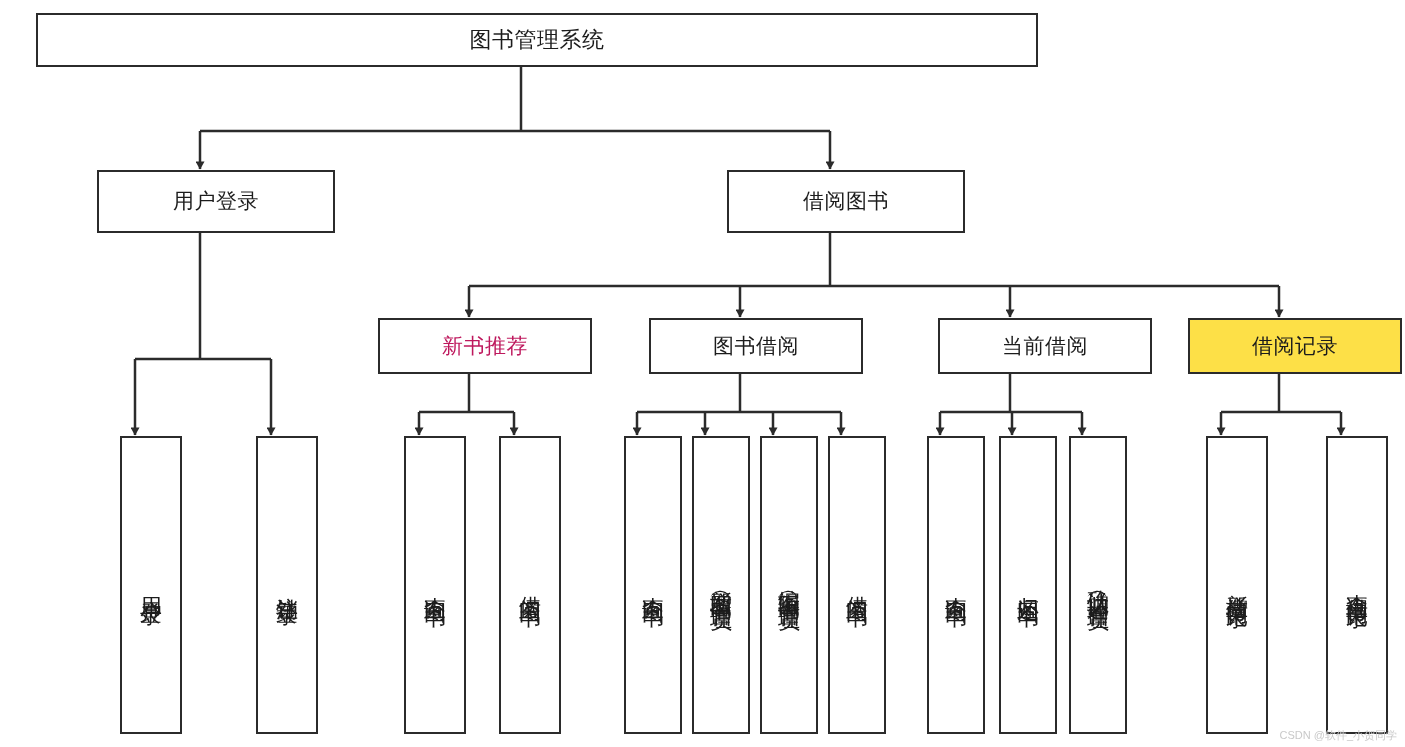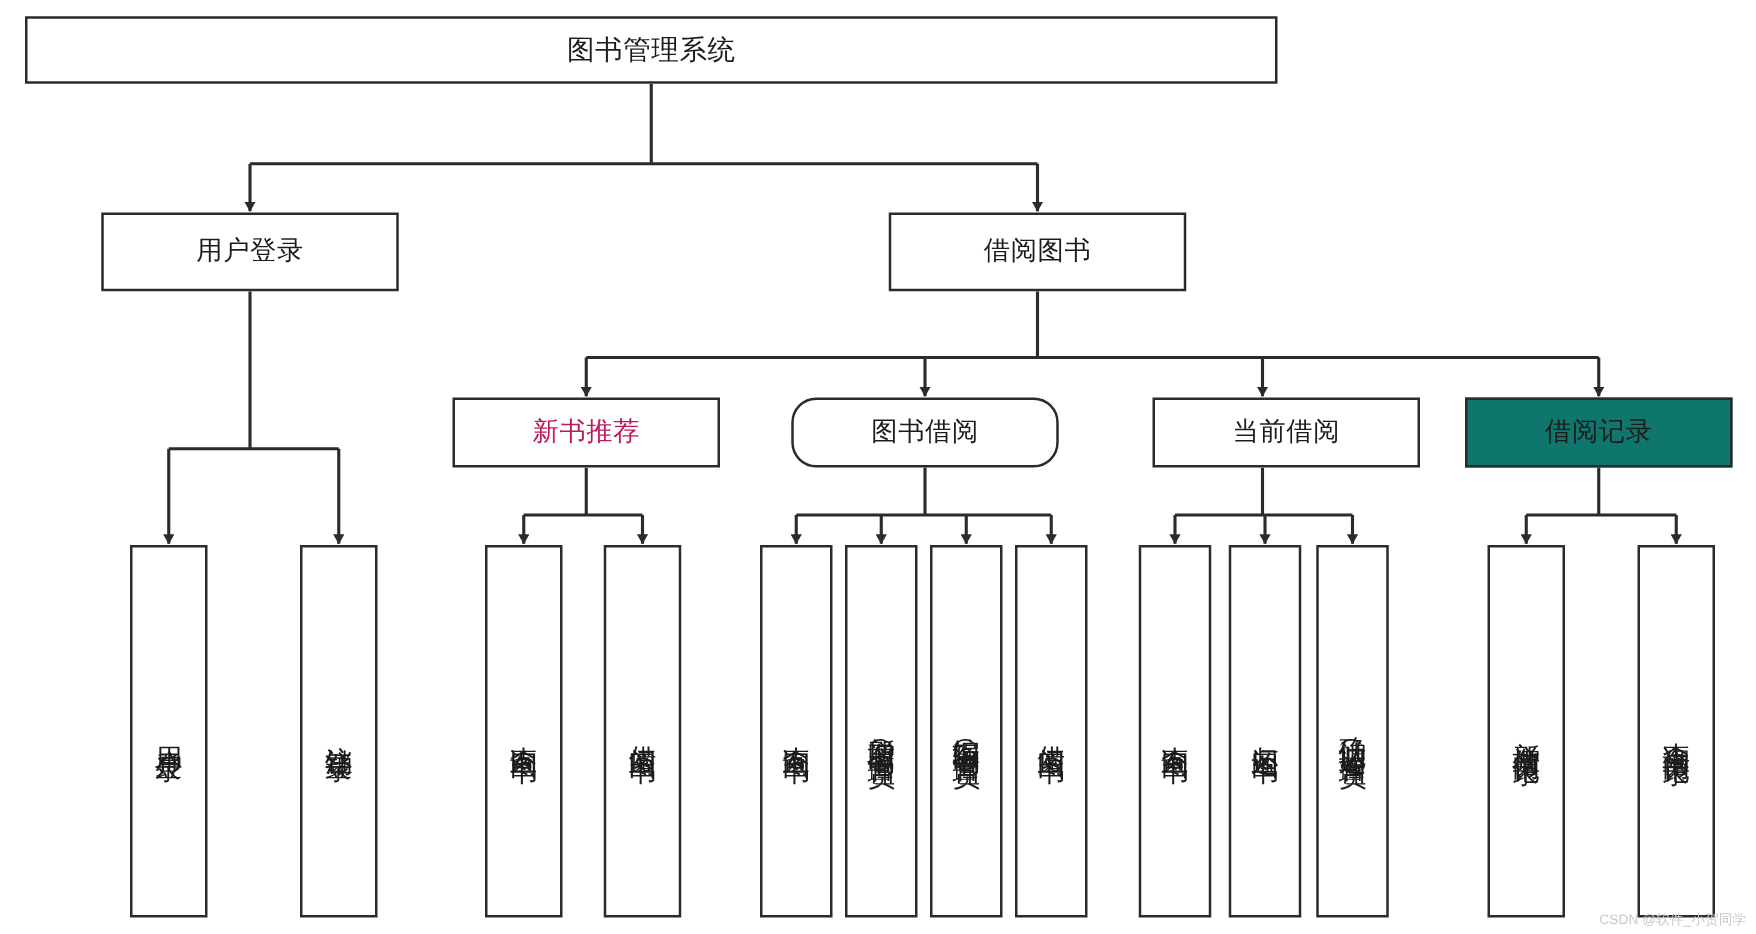--- a/index.html
+++ b/index.html
@@ -28,20 +28,21 @@
   }
   .node {
     position: absolute;
     box-sizing: border-box;
     background: #ffffff;
     border: 2px solid #2b2b2b;
     display: flex;
     align-items: center;
     justify-content: center;
     color: #1c1c1c;
+    margin-left: 16px;
   }
   .node .node-label {
     display: block;
     text-align: center;
     line-height: 1.18;
     letter-spacing: 0.5px;
   }
   
   .node.horiz .node-label {
     font-size: 21px;
@@ -126,27 +127,27 @@
       </div>
       <div class="node horiz" style="left: 81px; top: 170px; width: 238px; height: 63px; border-color: rgb(43, 43, 43); background: rgb(255, 255, 255); color: rgb(28, 28, 28);">
         <span class="node-label">用户登录</span>
       </div>
       <div class="node horiz" style="left: 711px; top: 170px; width: 238px; height: 63px; border-color: rgb(43, 43, 43); background: rgb(255, 255, 255); color: rgb(28, 28, 28);">
         <span class="node-label">借阅图书</span>
       </div>
       <div class="node horiz" style="left: 362px; top: 318px; width: 214px; height: 56px; border-color: rgb(43, 43, 43); background: rgb(255, 255, 255); color: #be185d;">
         <span class="node-label">新书推荐</span>
       </div>
-      <div class="node horiz" style="left: 633px; top: 318px; width: 214px; height: 56px; border-color: rgb(43, 43, 43); background: rgb(255, 255, 255); color: rgb(28, 28, 28); border-radius: 20px;">
+      <div class="node horiz" style="left: 633px; top: 318px; width: 214px; height: 56px; border-color: rgb(43, 43, 43); background: rgb(255, 255, 255); color: rgb(28, 28, 28);">
         <span class="node-label">图书借阅</span>
       </div>
       <div class="node horiz" style="left: 922px; top: 318px; width: 214px; height: 56px; border-color: rgb(43, 43, 43); background: rgb(255, 255, 255); color: rgb(28, 28, 28);">
         <span class="node-label">当前借阅</span>
       </div>
-      <div class="node horiz" style="left: 1172px; top: 318px; width: 214px; height: 56px; border-color: rgb(43, 43, 43); background: #0f766e; color: rgb(28, 28, 28);">
+      <div class="node horiz" style="left: 1172px; top: 318px; width: 214px; height: 56px; border-color: rgb(43, 43, 43); background: #fde047; color: rgb(28, 28, 28);">
         <span class="node-label">借阅记录</span>
       </div>
       <div class="node vert" style="left: 104px; top: 436px; width: 62px; height: 298px; border-color: rgb(43, 43, 43); background: rgb(255, 255, 255); color: rgb(28, 28, 28);">
         <span class="node-label">用户登录</span>
       </div>
       <div class="node vert" style="left: 240px; top: 436px; width: 62px; height: 298px; border-color: rgb(43, 43, 43); background: rgb(255, 255, 255); color: rgb(28, 28, 28);">
         <span class="node-label">注销登录</span>
       </div>
       <div class="node vert" style="left: 388px; top: 436px; width: 62px; height: 298px; border-color: rgb(43, 43, 43); background: rgb(255, 255, 255); color: rgb(28, 28, 28);">
         <span class="node-label">查询图书</span>

